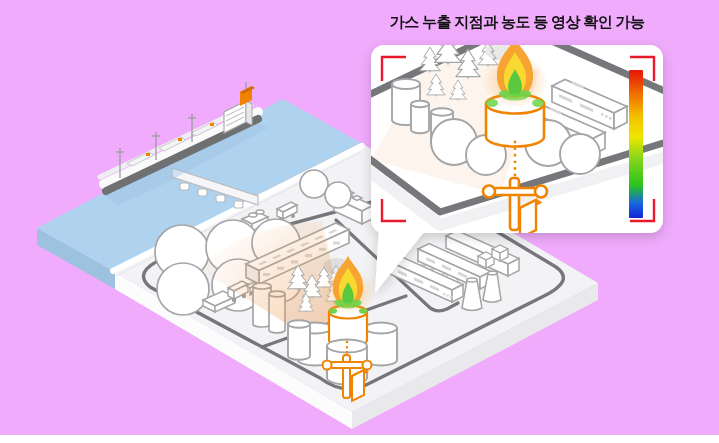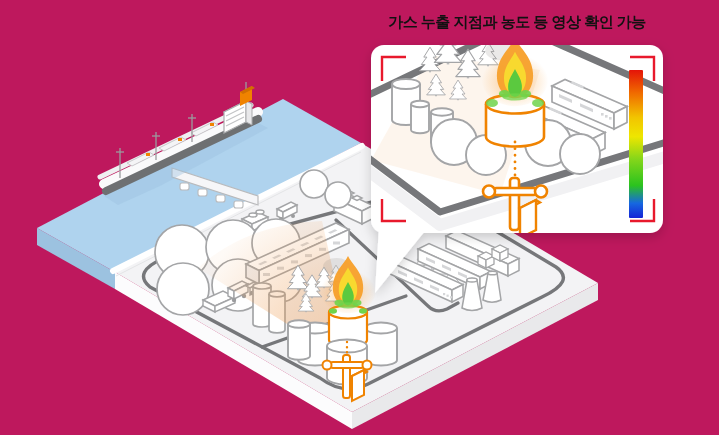--- a/index.html
+++ b/index.html
@@ -1,18 +1,18 @@
 <!DOCTYPE html>
 <html style="--c-accent: #F08300; --c-red: #E8192C; --c-road: #76777A; --c-outline: #A4A5A7; --c-water: #AFD3EE; --c-waterside: #9CC2E0; --c-land: #F3F3F5; --c-landside: #E9E9EB; --c-hull: #6E7072; --c-cone: #ED9A4F; --c-forange: #F7A02C; --c-fyellow: #F8D92F; --c-fgreen: #5BC93F; --c-fgreenl: #6FD44B; --c-smoke: #8A8580; --c-slit: #D5D6D8; --c-title: #111111;"><head>
 <meta charset="utf-8">
 <style>
   html,body{margin:0;padding:0;background:#fff;}
   #app{
-    position:relative;width:719px;height:435px;background:#be185d;overflow:hidden;
-    font-family:Liberation Sans, sans-serif;
+    position:relative;width:719px;height:435px;background:#f0abfc;overflow:hidden;
+    font-family:Liberation Serif, serif;
   }
   #callout-title{
     position:absolute;left:371px;top:13px;width:292px;text-align:center;
     font-size:15px;font-weight:700;color:#111;letter-spacing:-0.5px;white-space:nowrap;
   }
   svg{position:absolute;left:0;top:0;}
   .outl{fill:#fff;stroke:var(--c-outline,#A4A5A7);stroke-width:1.7;}
   .outl2{fill:#fff;stroke:var(--c-outline,#A4A5A7);stroke-width:1.9;}
   .road{fill:none;stroke:var(--c-road,#76777A);stroke-linejoin:round;stroke-linecap:round;}
   .slit{fill:var(--c-slit,#D5D6D8);stroke:none;}

